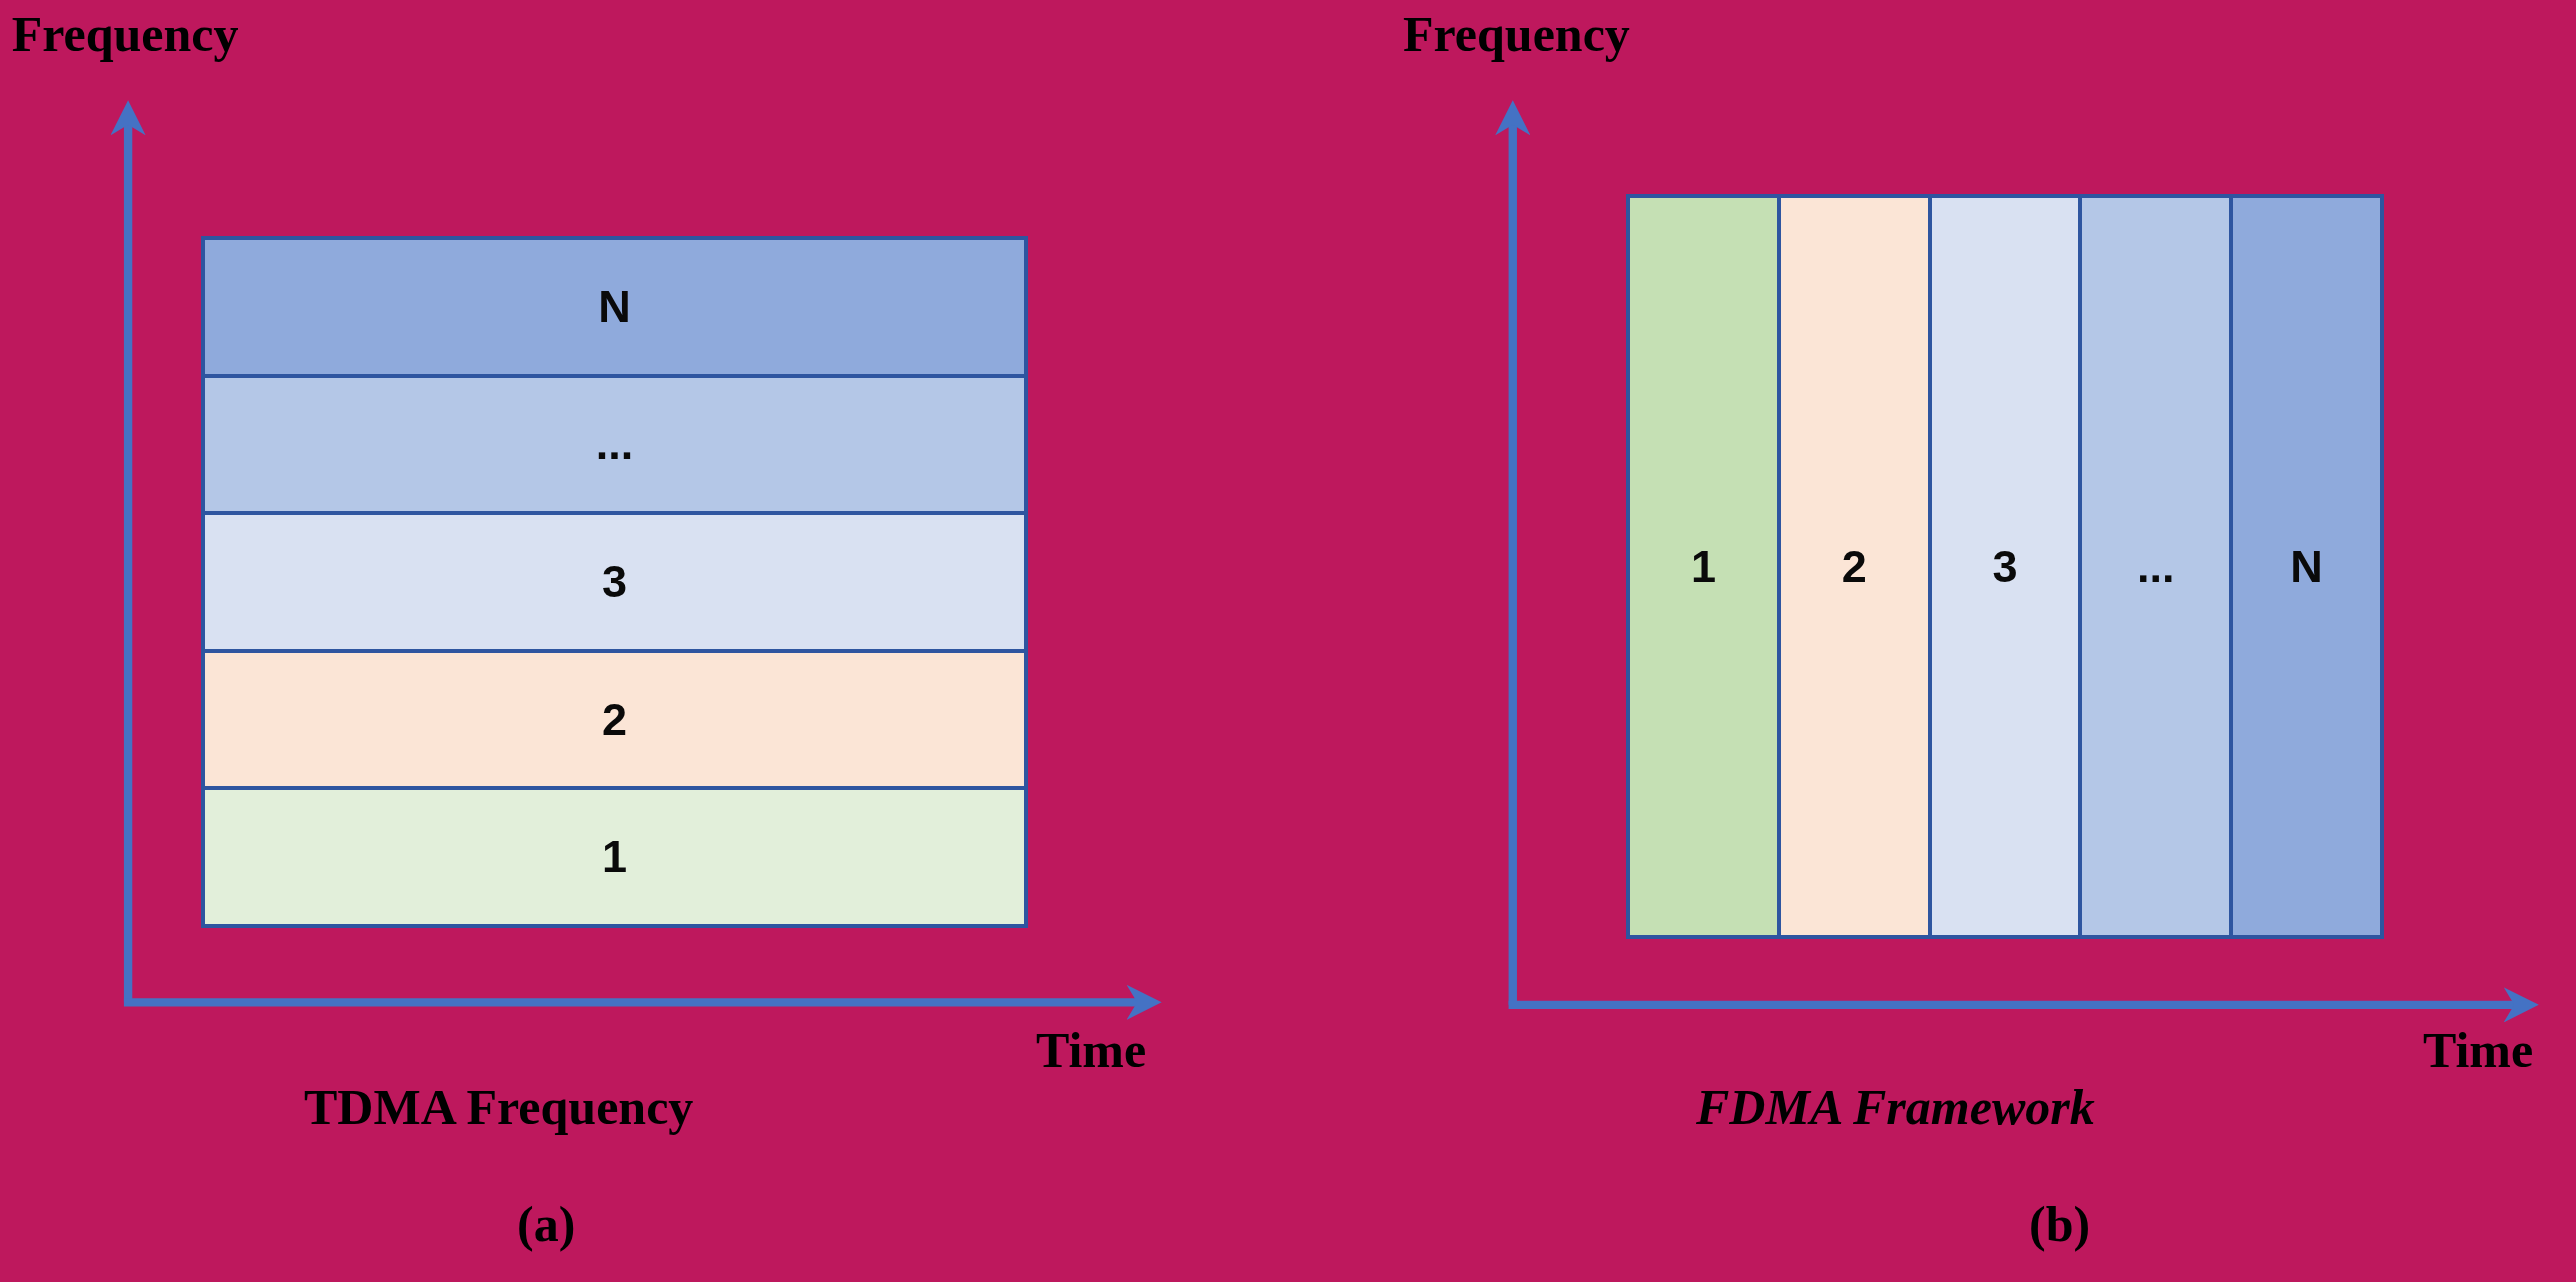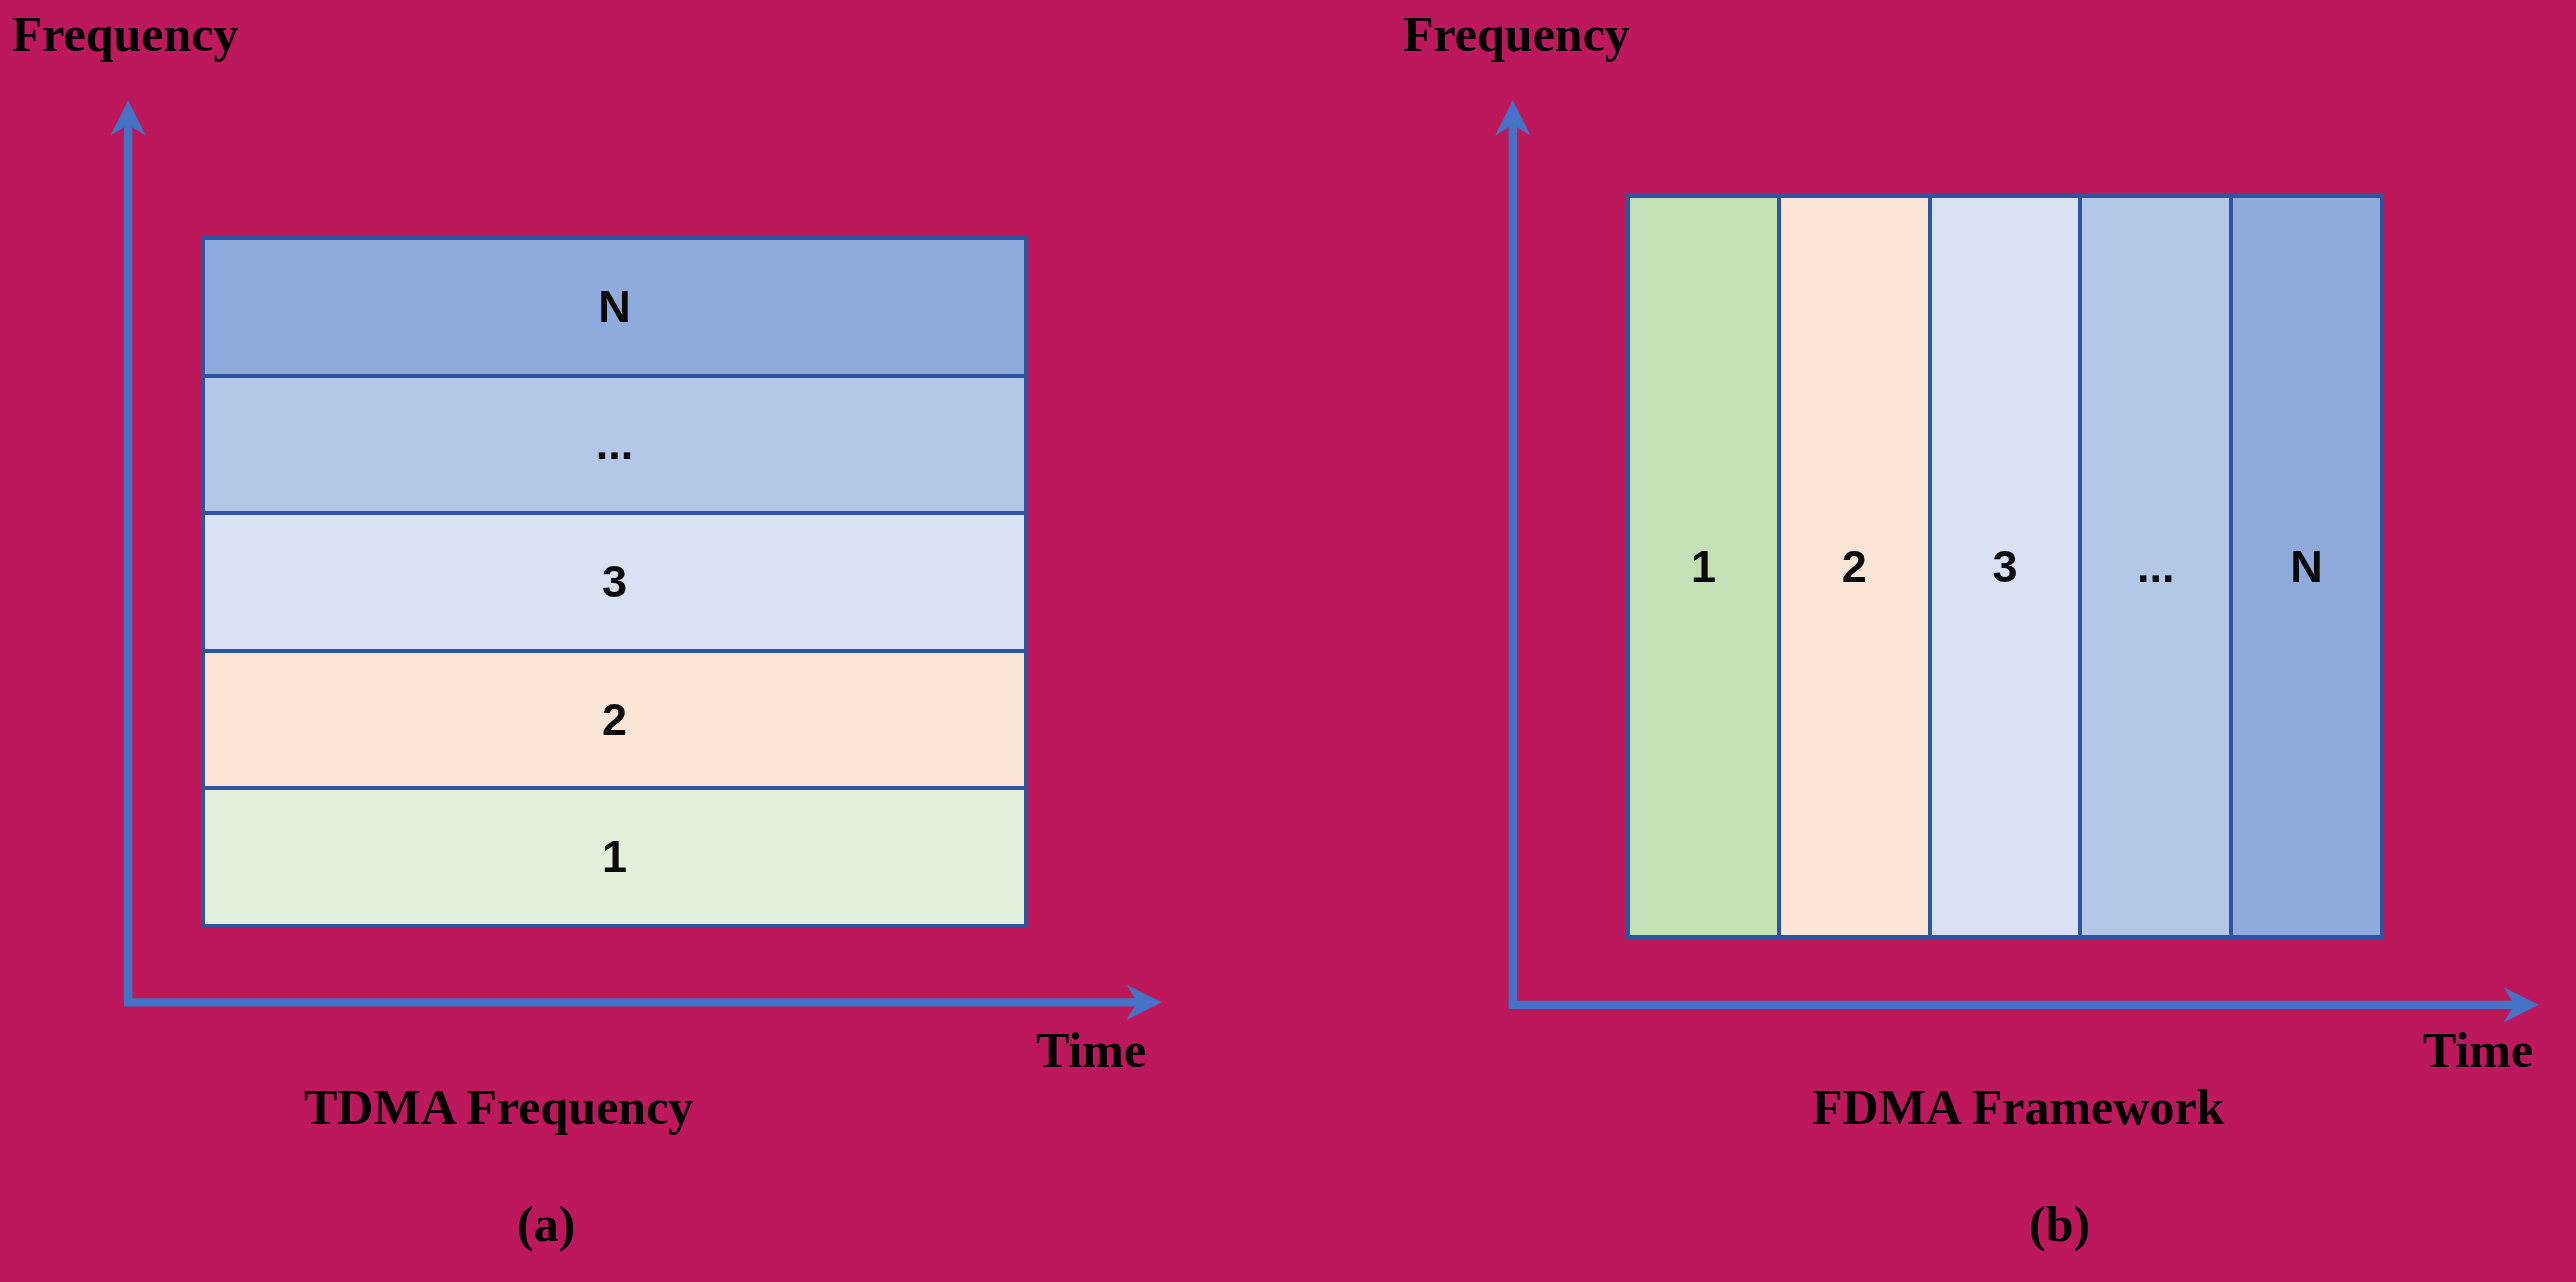--- a/index.html
+++ b/index.html
@@ -109,18 +109,18 @@
     <div class="band" style="background-color: rgb(180, 199, 231);">
       <span>...</span>
     </div>
     <div class="band" style="background-color: rgb(143, 170, 220);">
       <span>N</span>
     </div>
   </div>
 
   <div class="serif-label" style="left:2423px;top:1023px;">Time</div>
 
-  <div class="serif-label" style="left:1812px;top:1080px;">FDMA Framework</div>
+  <div class="serif-label" style="left:1696px;top:1080px;font-style:italic;">FDMA Framework</div>
 
   <div class="subcaption" style="left:2029px;top:1195px;">(b)</div>
 
 </div>
 
 
 </body></html>

